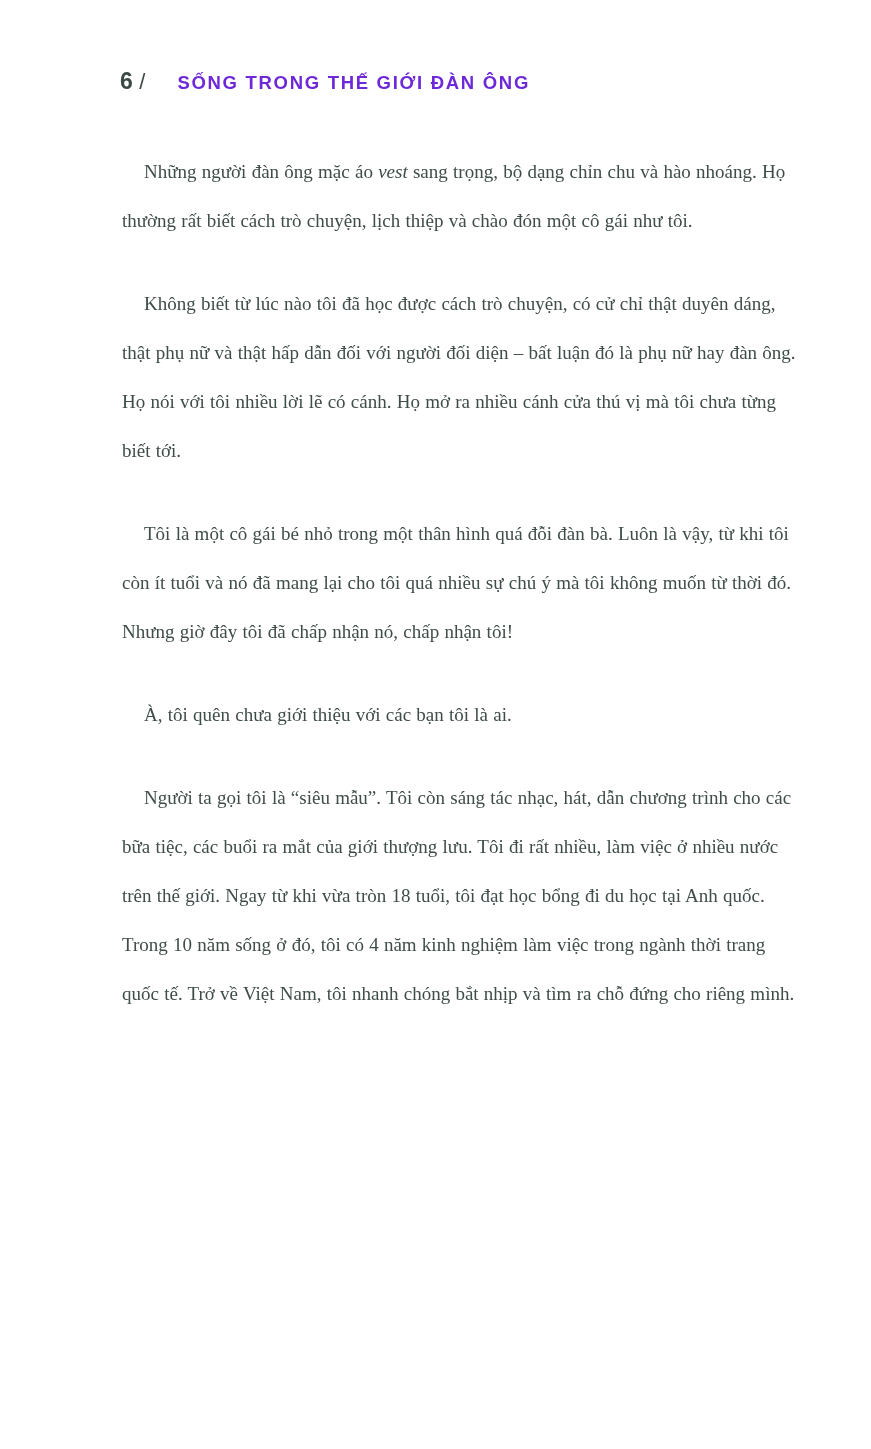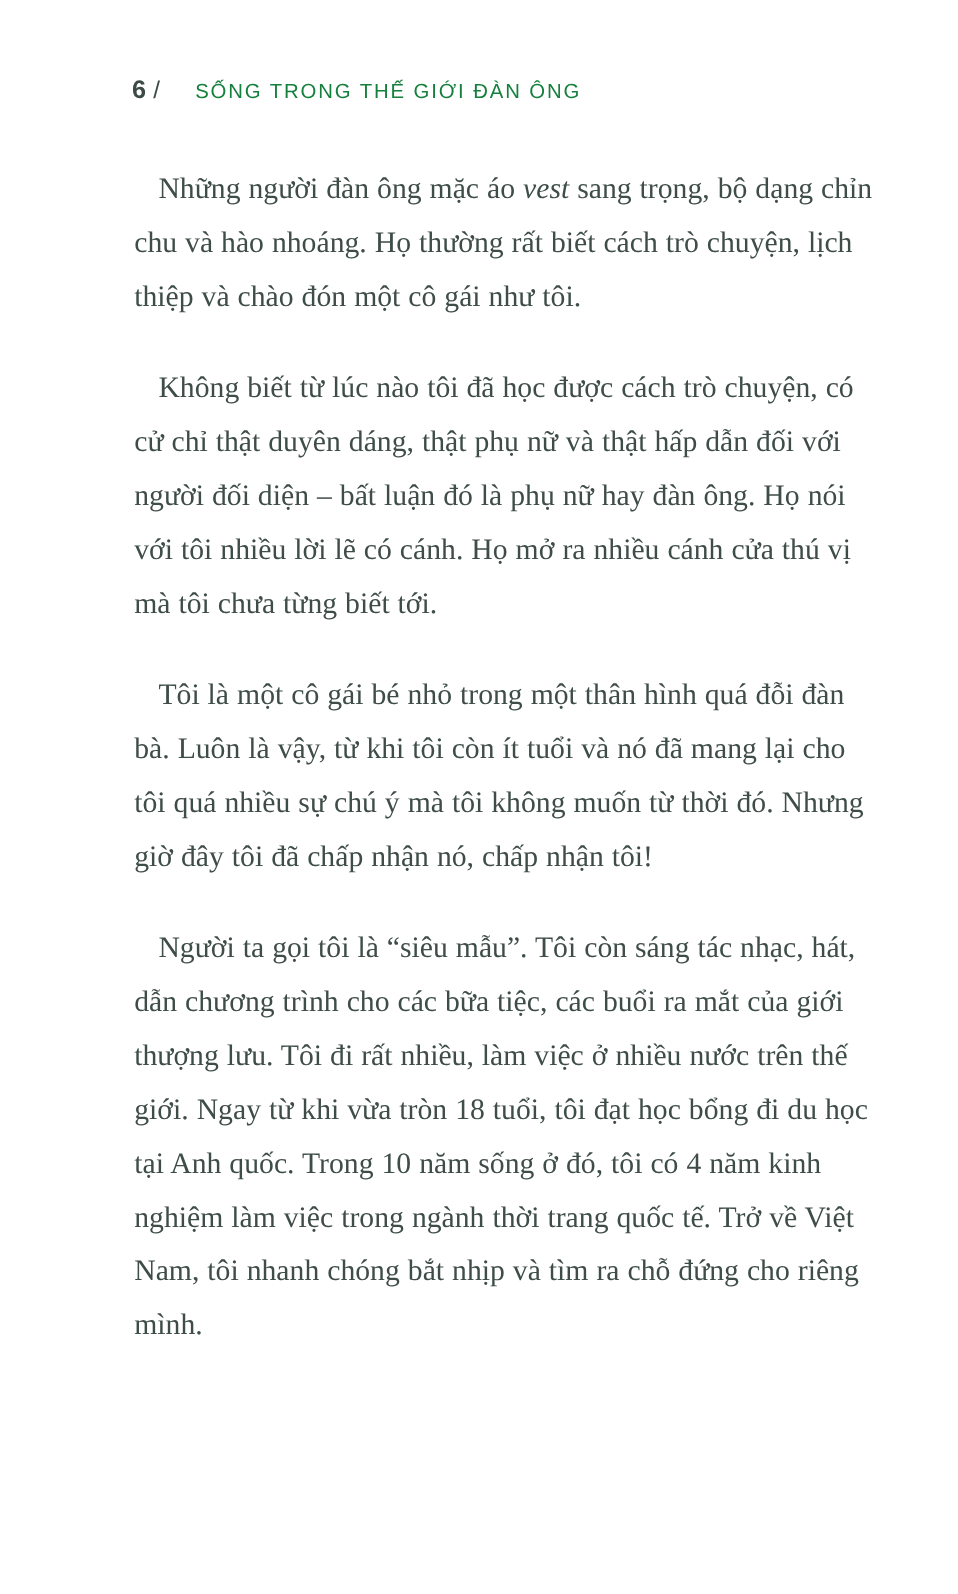--- a/index.html
+++ b/index.html
@@ -41,37 +41,37 @@
   }
   .folio-slash {
     font-family: "Liberation Sans", sans-serif;
     font-weight: normal;
     font-size: 22px;
     color: #3c4a46;
     margin-left: 6px;
   }
   .head-title {
     font-family: "Liberation Sans", sans-serif;
-    font-weight: normal;
+    font-weight: bold;
     font-size: 18.5px;
     letter-spacing: 1.7px;
-    color: #15803d;
+    color: #6d28d9;
     margin-left: 32px;
     white-space: nowrap;
     margin-top: 12px;
   }
 
   
   .body-text {
     padding-left: 62px;
     padding-right: 8px;
   }
   p.para {
     font-family: "Liberation Serif", serif;
-    font-size: 27px;
+    font-size: 19px;
     line-height: 49px;
     color: #3f4d49;
     margin: 0 0 34px 0;
     text-align: left;
     word-spacing: 0.5px;
   }
   p.para:last-child {
     margin-bottom: 0;
   }
   p.para em {
@@ -94,17 +94,18 @@
   </div>
 
   <div class="body-text">
 
     <p class="para"><span class="para-indent"></span><span>Những người đàn ông mặc áo </span><em>vest</em><span> sang trọng, bộ dạng chỉn chu và hào nhoáng. Họ thường rất biết cách trò chuyện, lịch thiệp và chào đón một cô gái như tôi.</span></p>
 
     <p class="para"><span class="para-indent"></span><span>Không biết từ lúc nào tôi đã học được cách trò chuyện, có cử chỉ thật duyên dáng, thật phụ nữ và thật hấp dẫn đối với người đối diện – bất luận đó là phụ nữ hay đàn ông. Họ nói với tôi nhiều lời lẽ có cánh. Họ mở ra nhiều cánh cửa thú vị mà tôi chưa từng biết tới.</span></p>
 
     <p class="para"><span class="para-indent"></span><span>Tôi là một cô gái bé nhỏ trong một thân hình quá đỗi đàn bà. Luôn là vậy, từ khi tôi còn ít tuổi và nó đã mang lại cho tôi quá nhiều sự chú ý mà tôi không muốn từ thời đó. Nhưng giờ đây tôi đã chấp nhận nó, chấp nhận tôi!</span></p>
 
+    <p class="para"><span class="para-indent"></span><span>À, tôi quên chưa giới thiệu với các bạn tôi là ai.</span></p>
 
     <p class="para"><span class="para-indent"></span><span>Người ta gọi tôi là “siêu mẫu”. Tôi còn sáng tác nhạc, hát, dẫn chương trình cho các bữa tiệc, các buổi ra mắt của giới thượng lưu. Tôi đi rất nhiều, làm việc ở nhiều nước trên thế giới. Ngay từ khi vừa tròn 18 tuổi, tôi đạt học bổng đi du học tại Anh quốc. Trong 10 năm sống ở đó, tôi có 4 năm kinh nghiệm làm việc trong ngành thời trang quốc tế. Trở về Việt Nam, tôi nhanh chóng bắt nhịp và tìm ra chỗ đứng cho riêng mình.</span></p>
 
   </div>
 </div>
 
 </body></html>

